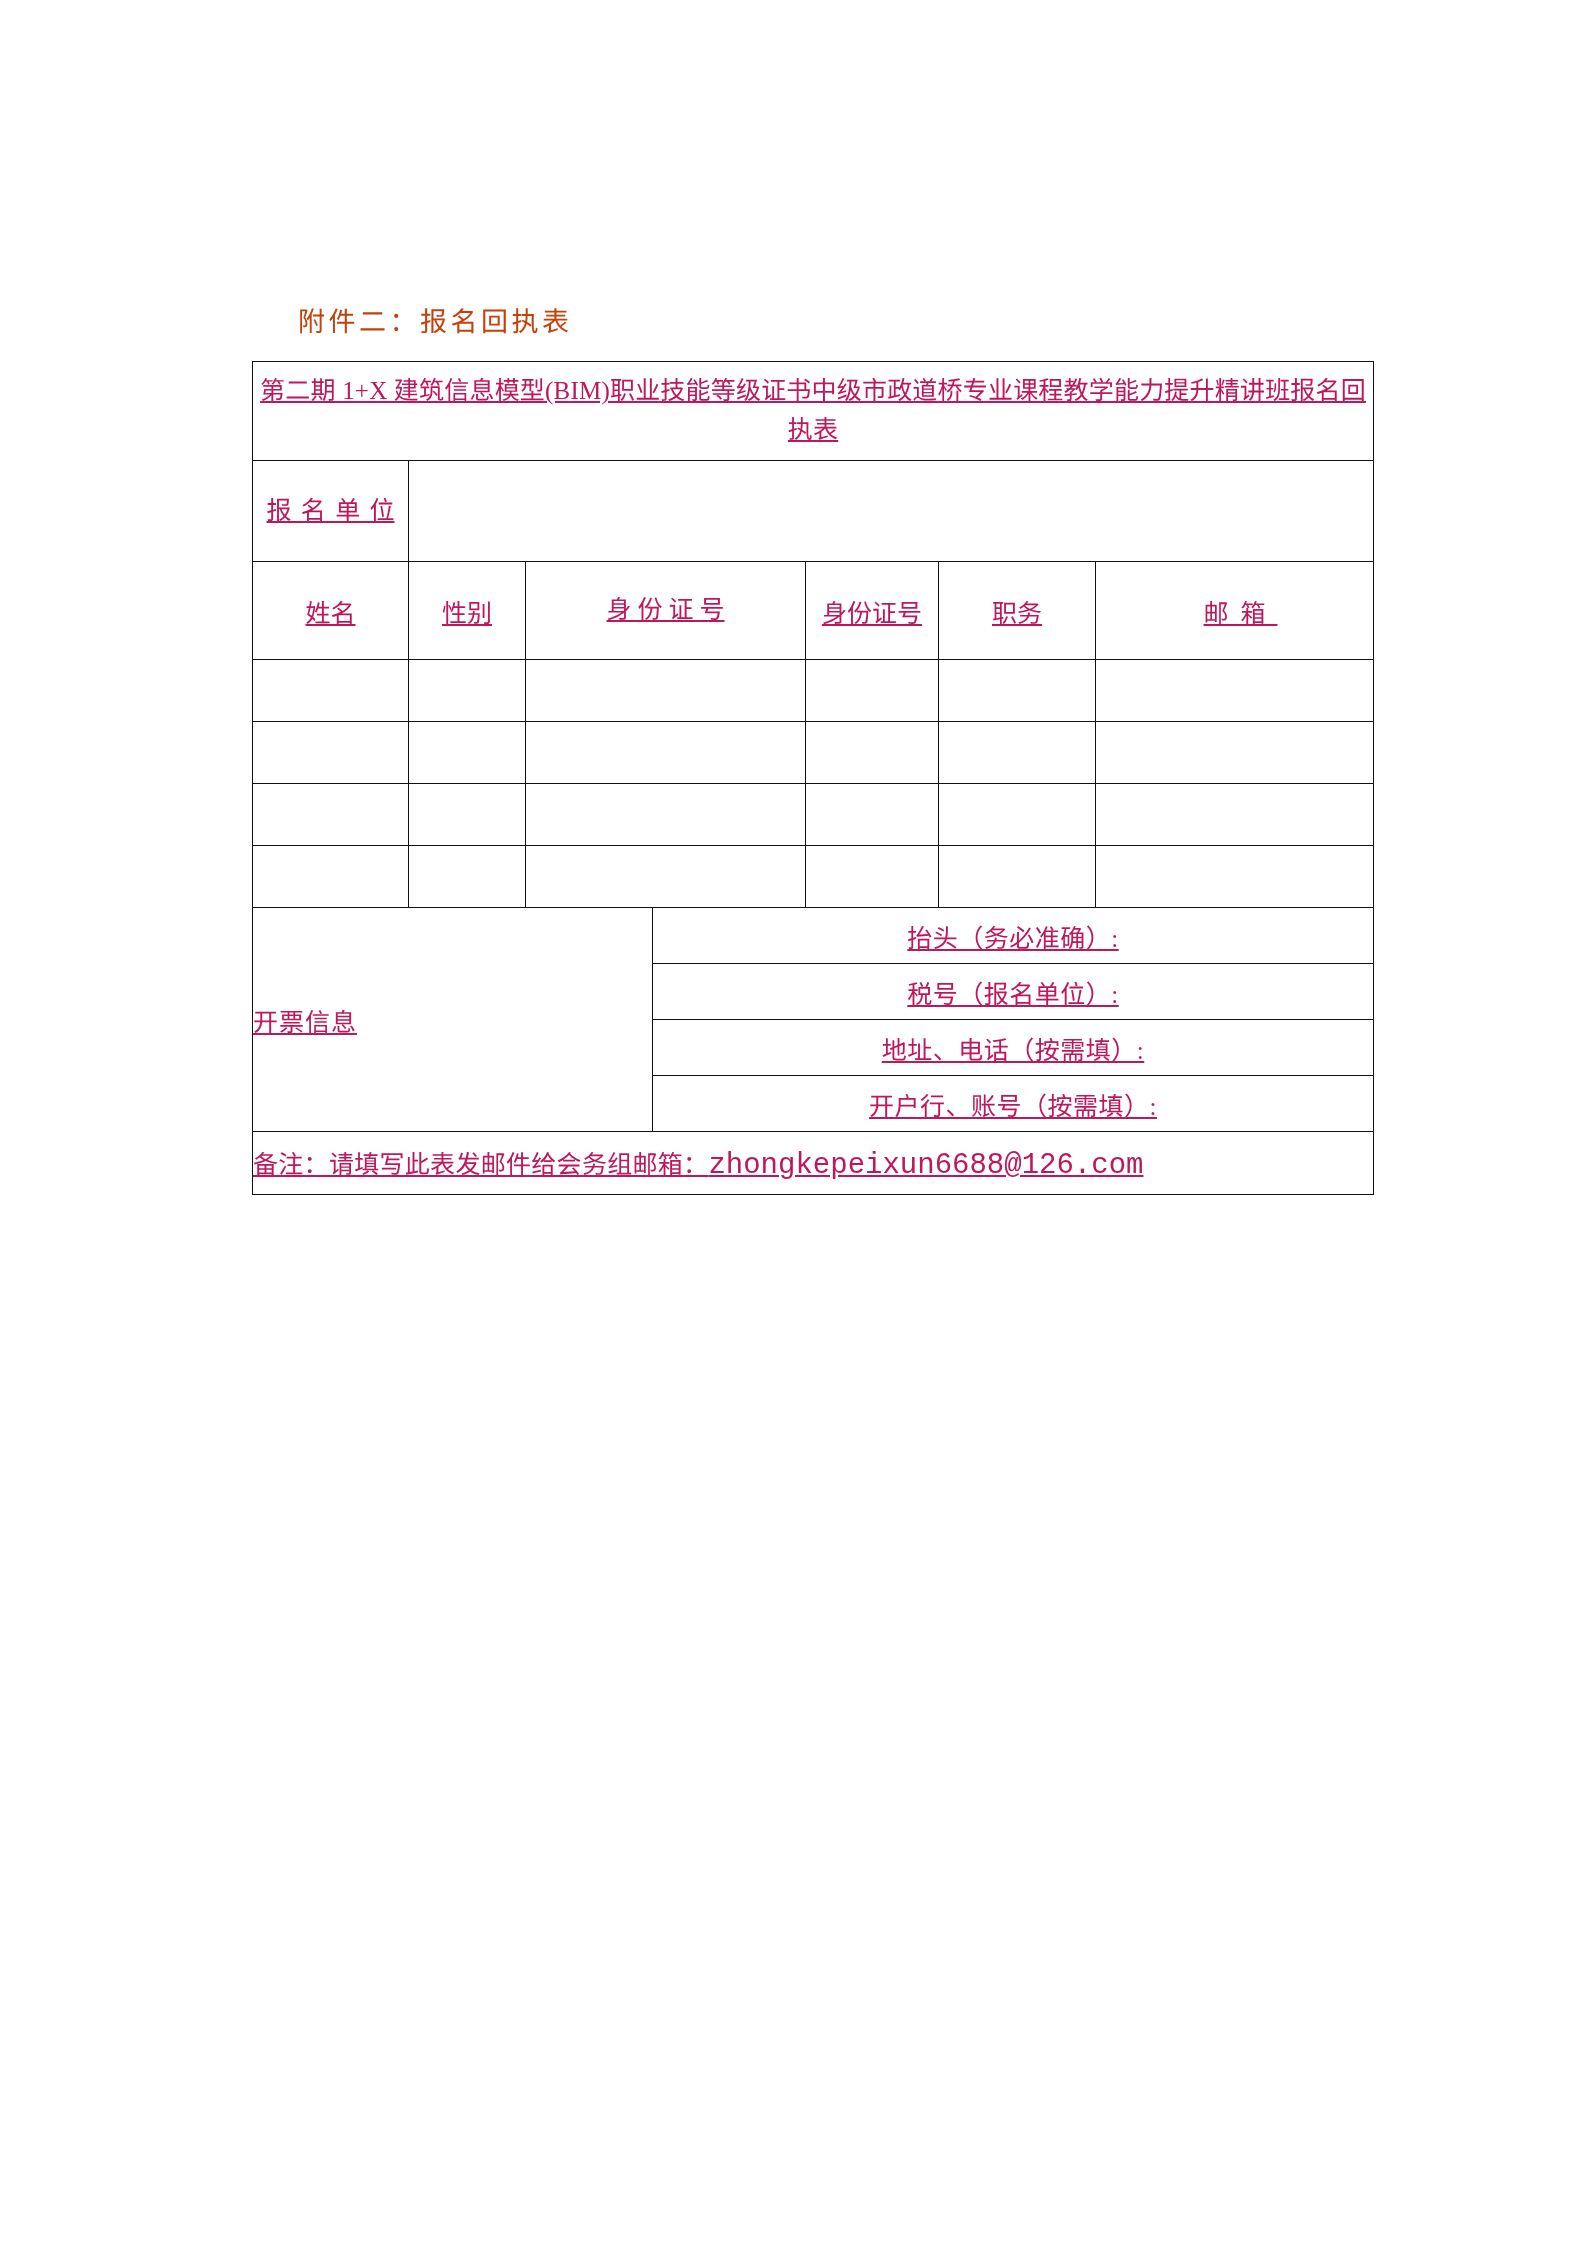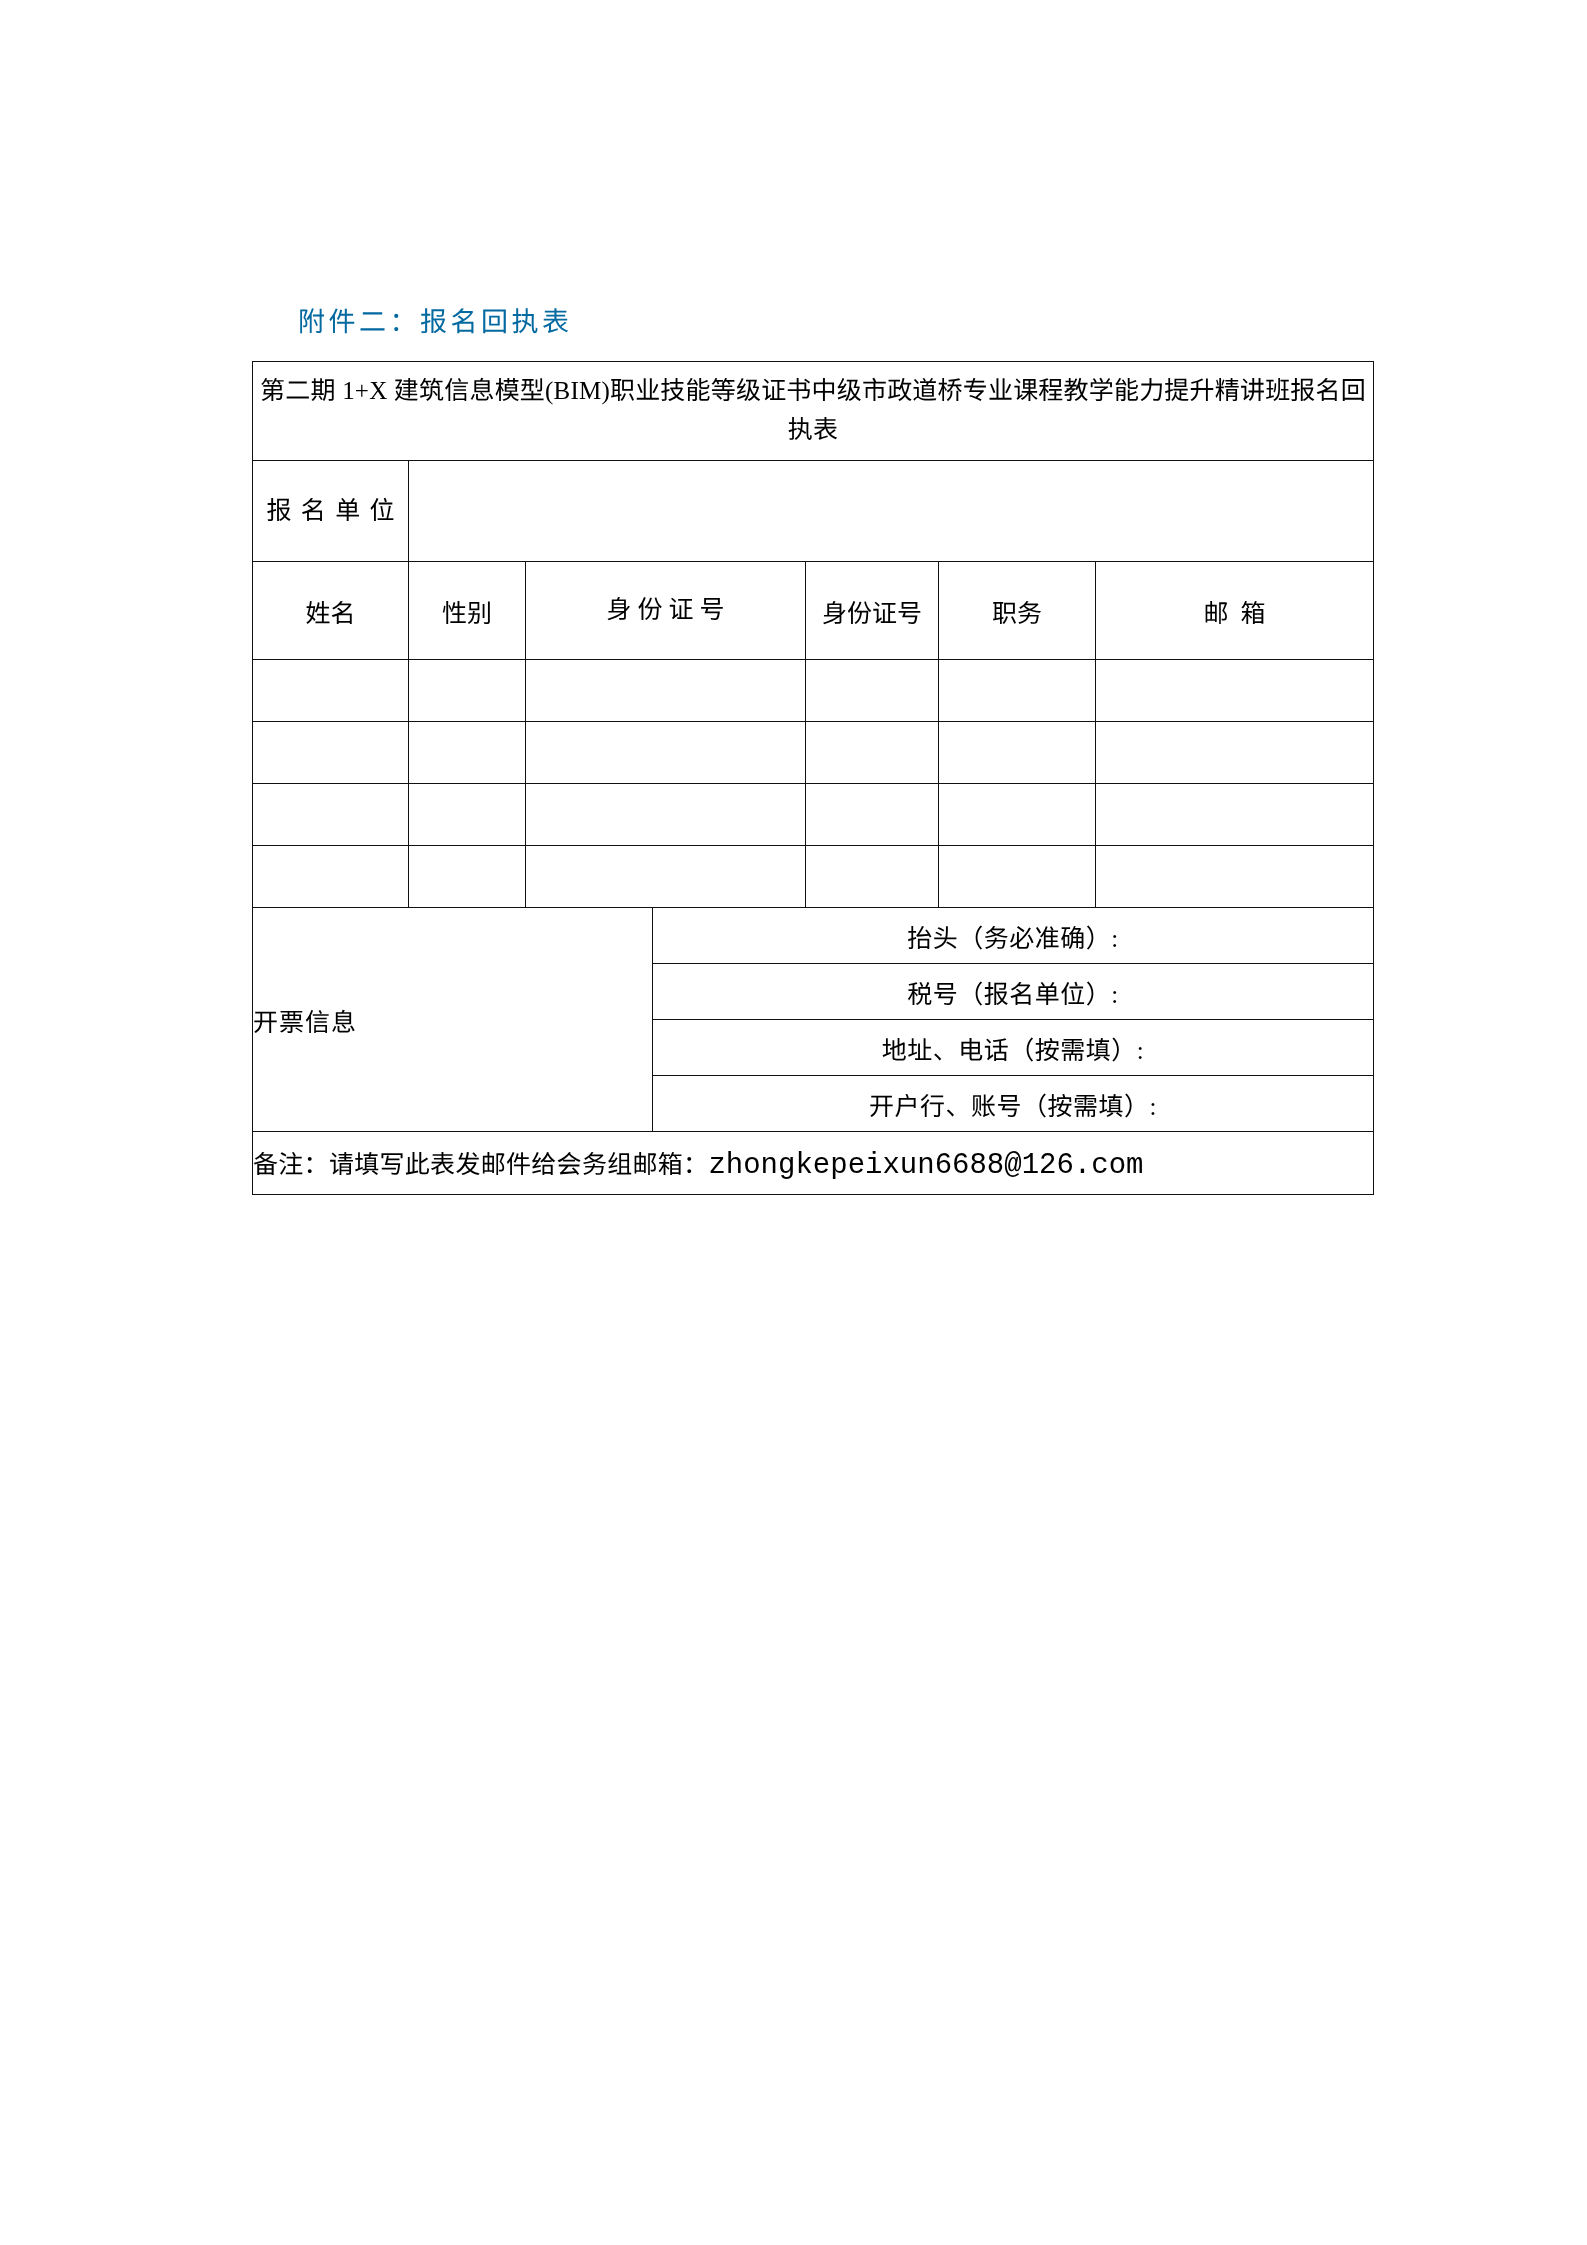--- a/index.html
+++ b/index.html
@@ -23,39 +23,40 @@
     background: #ffffff;
   }
 
   
   .attachment-heading {
     position: absolute;
     left: 298px;
     top: 300px;
     font-size: 27px;
     letter-spacing: 3.5px;
-    color: #0369a1;
+    color: #c2410c;
     white-space: nowrap;
   }
 
   
   .form-table {
     position: absolute;
     left: 252px;
     top: 361px;
     width: 1121px;
     border-collapse: collapse;
     table-layout: fixed;
   }
   .form-table td {
     border: 1.6px solid #111111;
     padding: 0;
     vertical-align: middle;
     font-size: 25px;
-    color: #000000;
+    color: #be185d;
+    text-decoration: underline;
   }
 
   
   .title-cell {
     height: 98px;
     text-align: center;
     padding: 8px 14px 10px 14px;
     line-height: 1.55;
     font-size: 25.5px;
     font-family: "Liberation Serif", "DejaVu Serif", serif;

